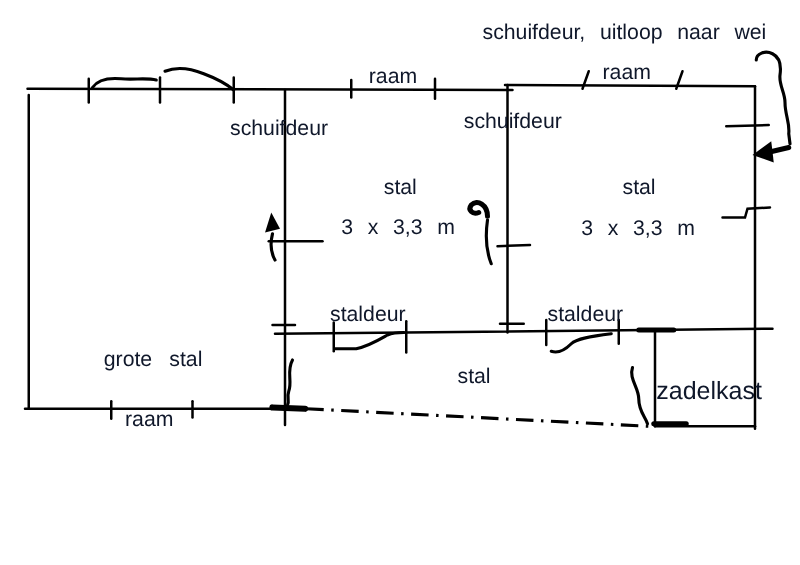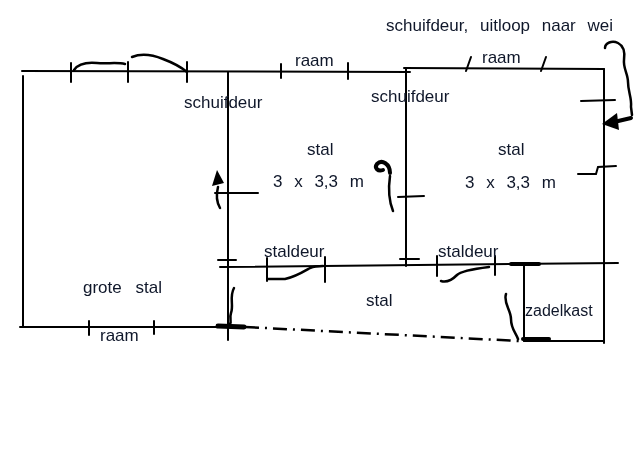--- a/index.html
+++ b/index.html
@@ -15,21 +15,21 @@
   .lbl {
     position: absolute;
     color: #0f172a;
     font-size: 17px;
     line-height: 1.1;
     white-space: nowrap;
     word-spacing: 7px;
     background: transparent;
   }
   .lbl.ws9 { word-spacing: 9px; }
-  .lbl.small { font-size: 16px; }
+  .lbl.small { font-size: 20px; }
 </style>
 </head>
 <body>
 
 <div class="stage">
 
   <svg width="640" height="452" viewBox="0 0 640 452">
     <g stroke="#000000" stroke-width="2" fill="none" stroke-linecap="round">
       <path d="M22 71 L410 72"></path>
       <path d="M404 68 L604 69"></path>

